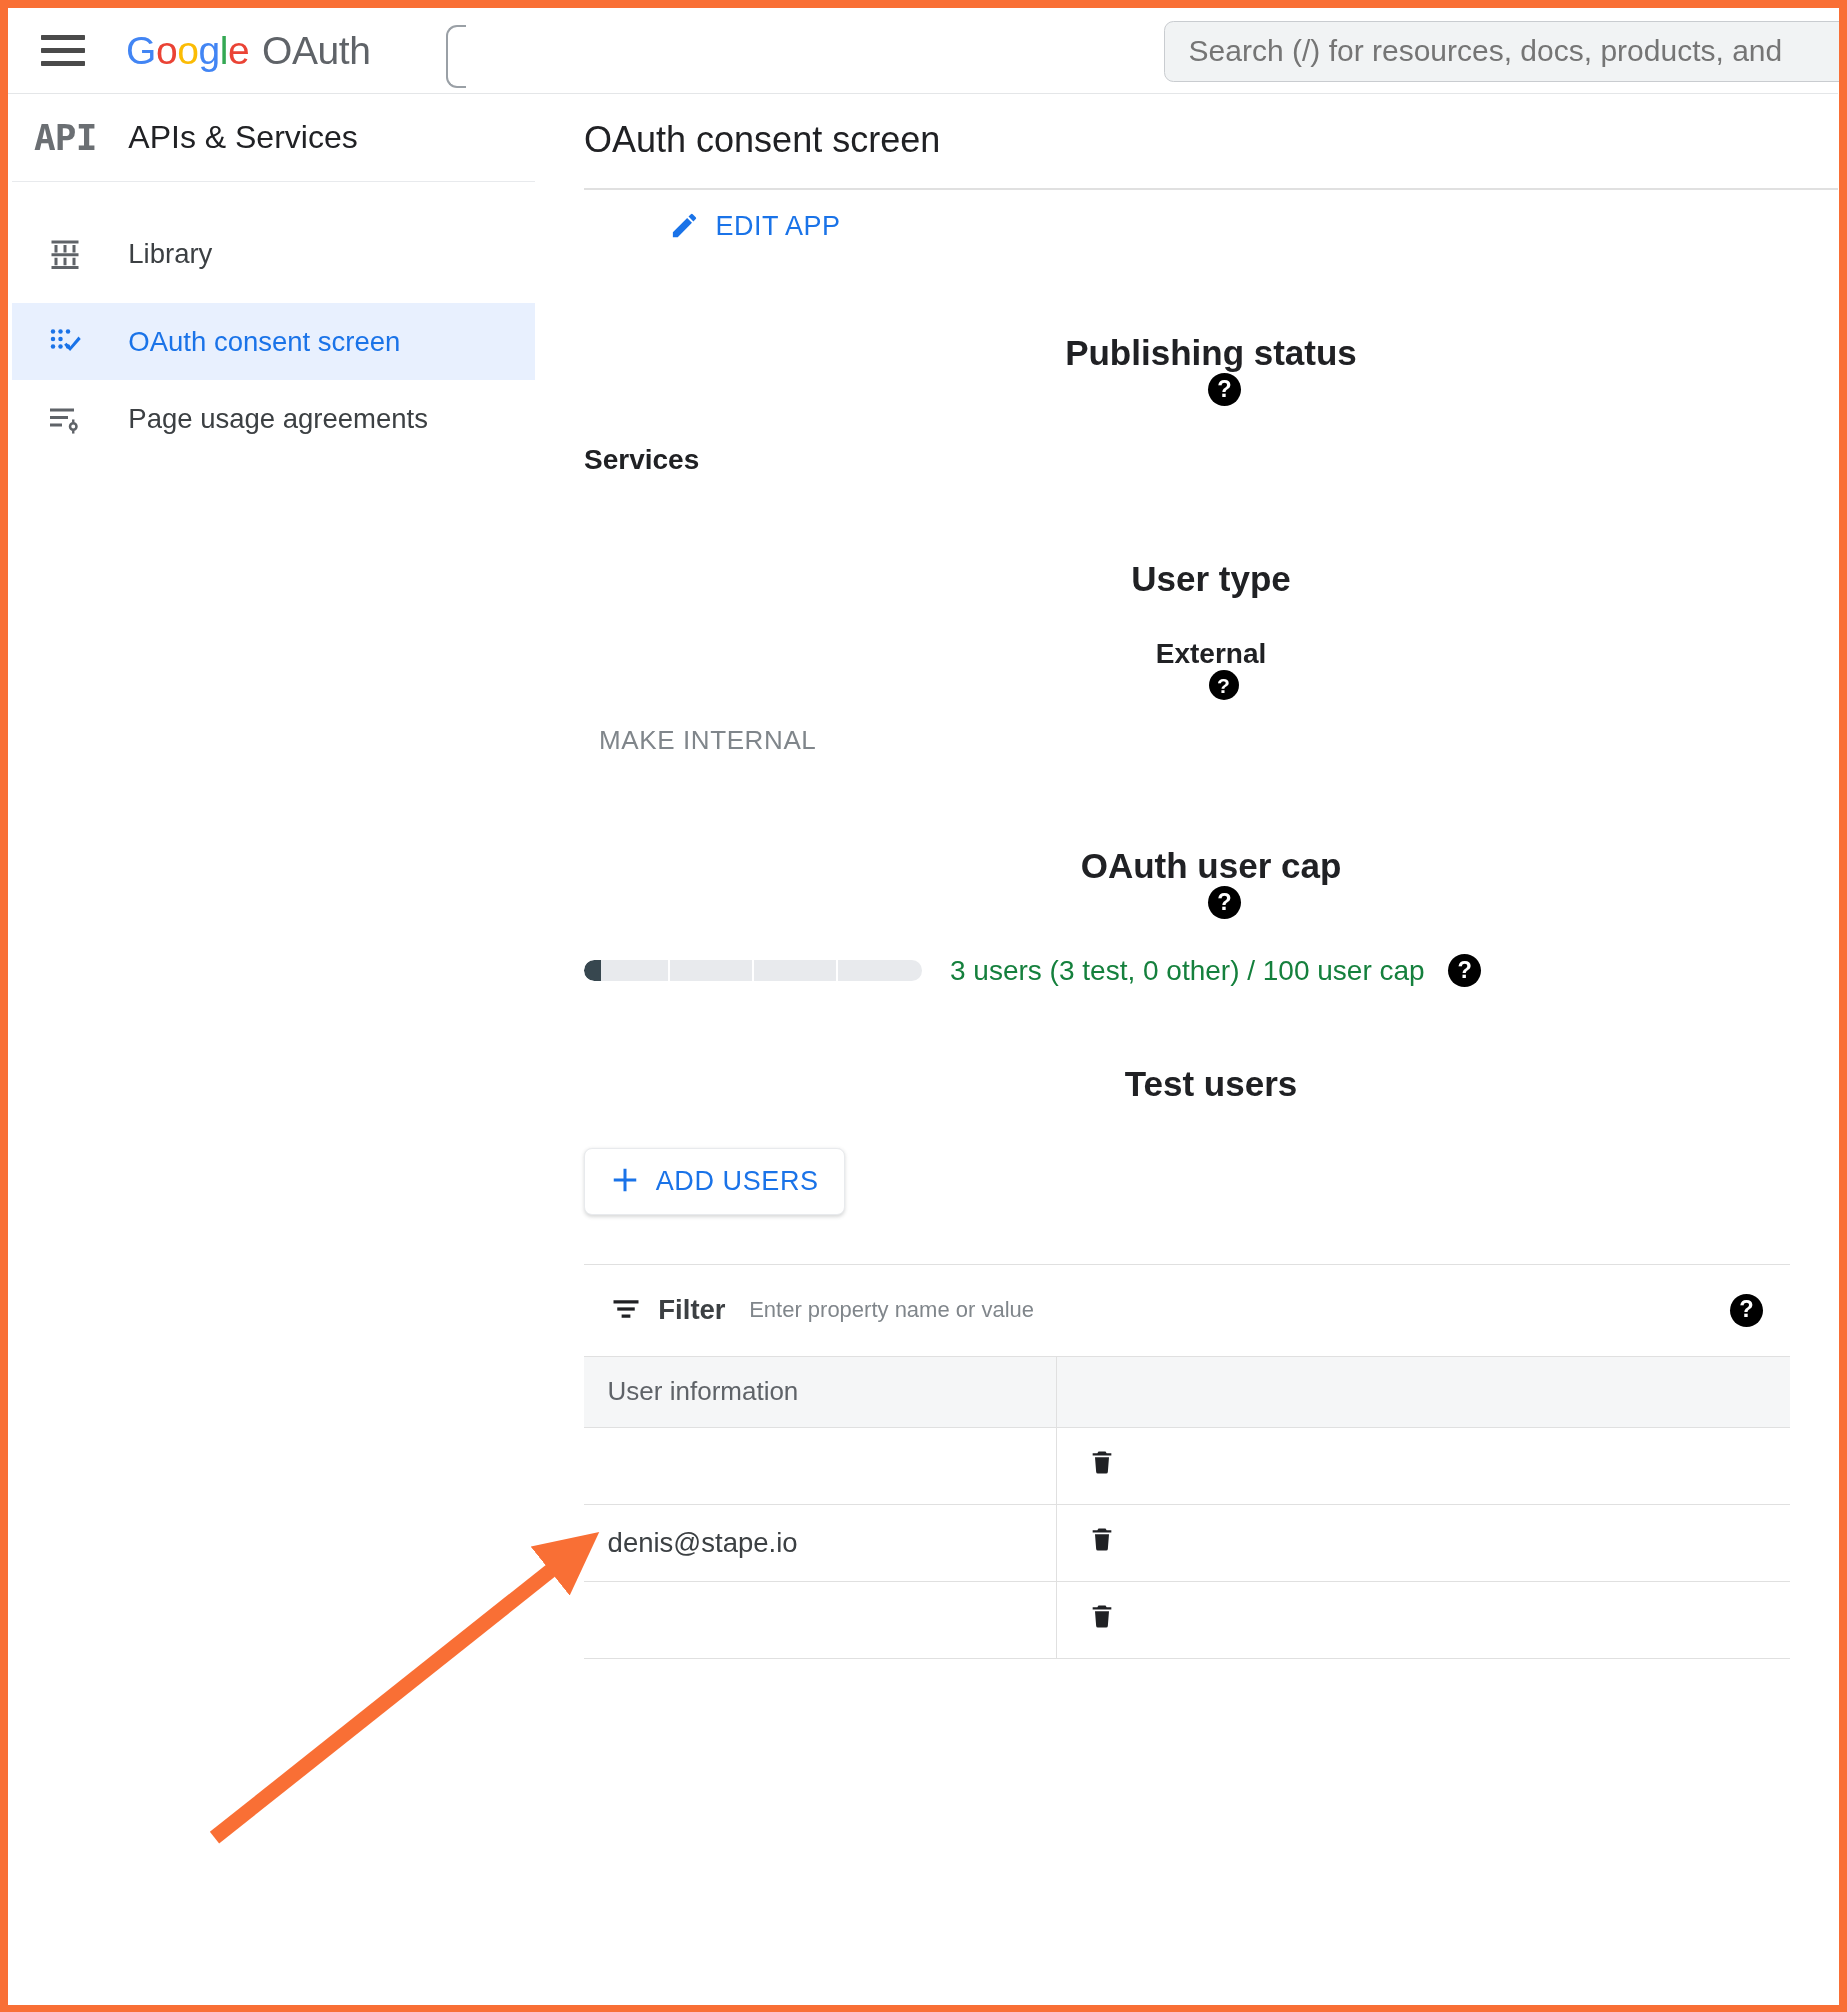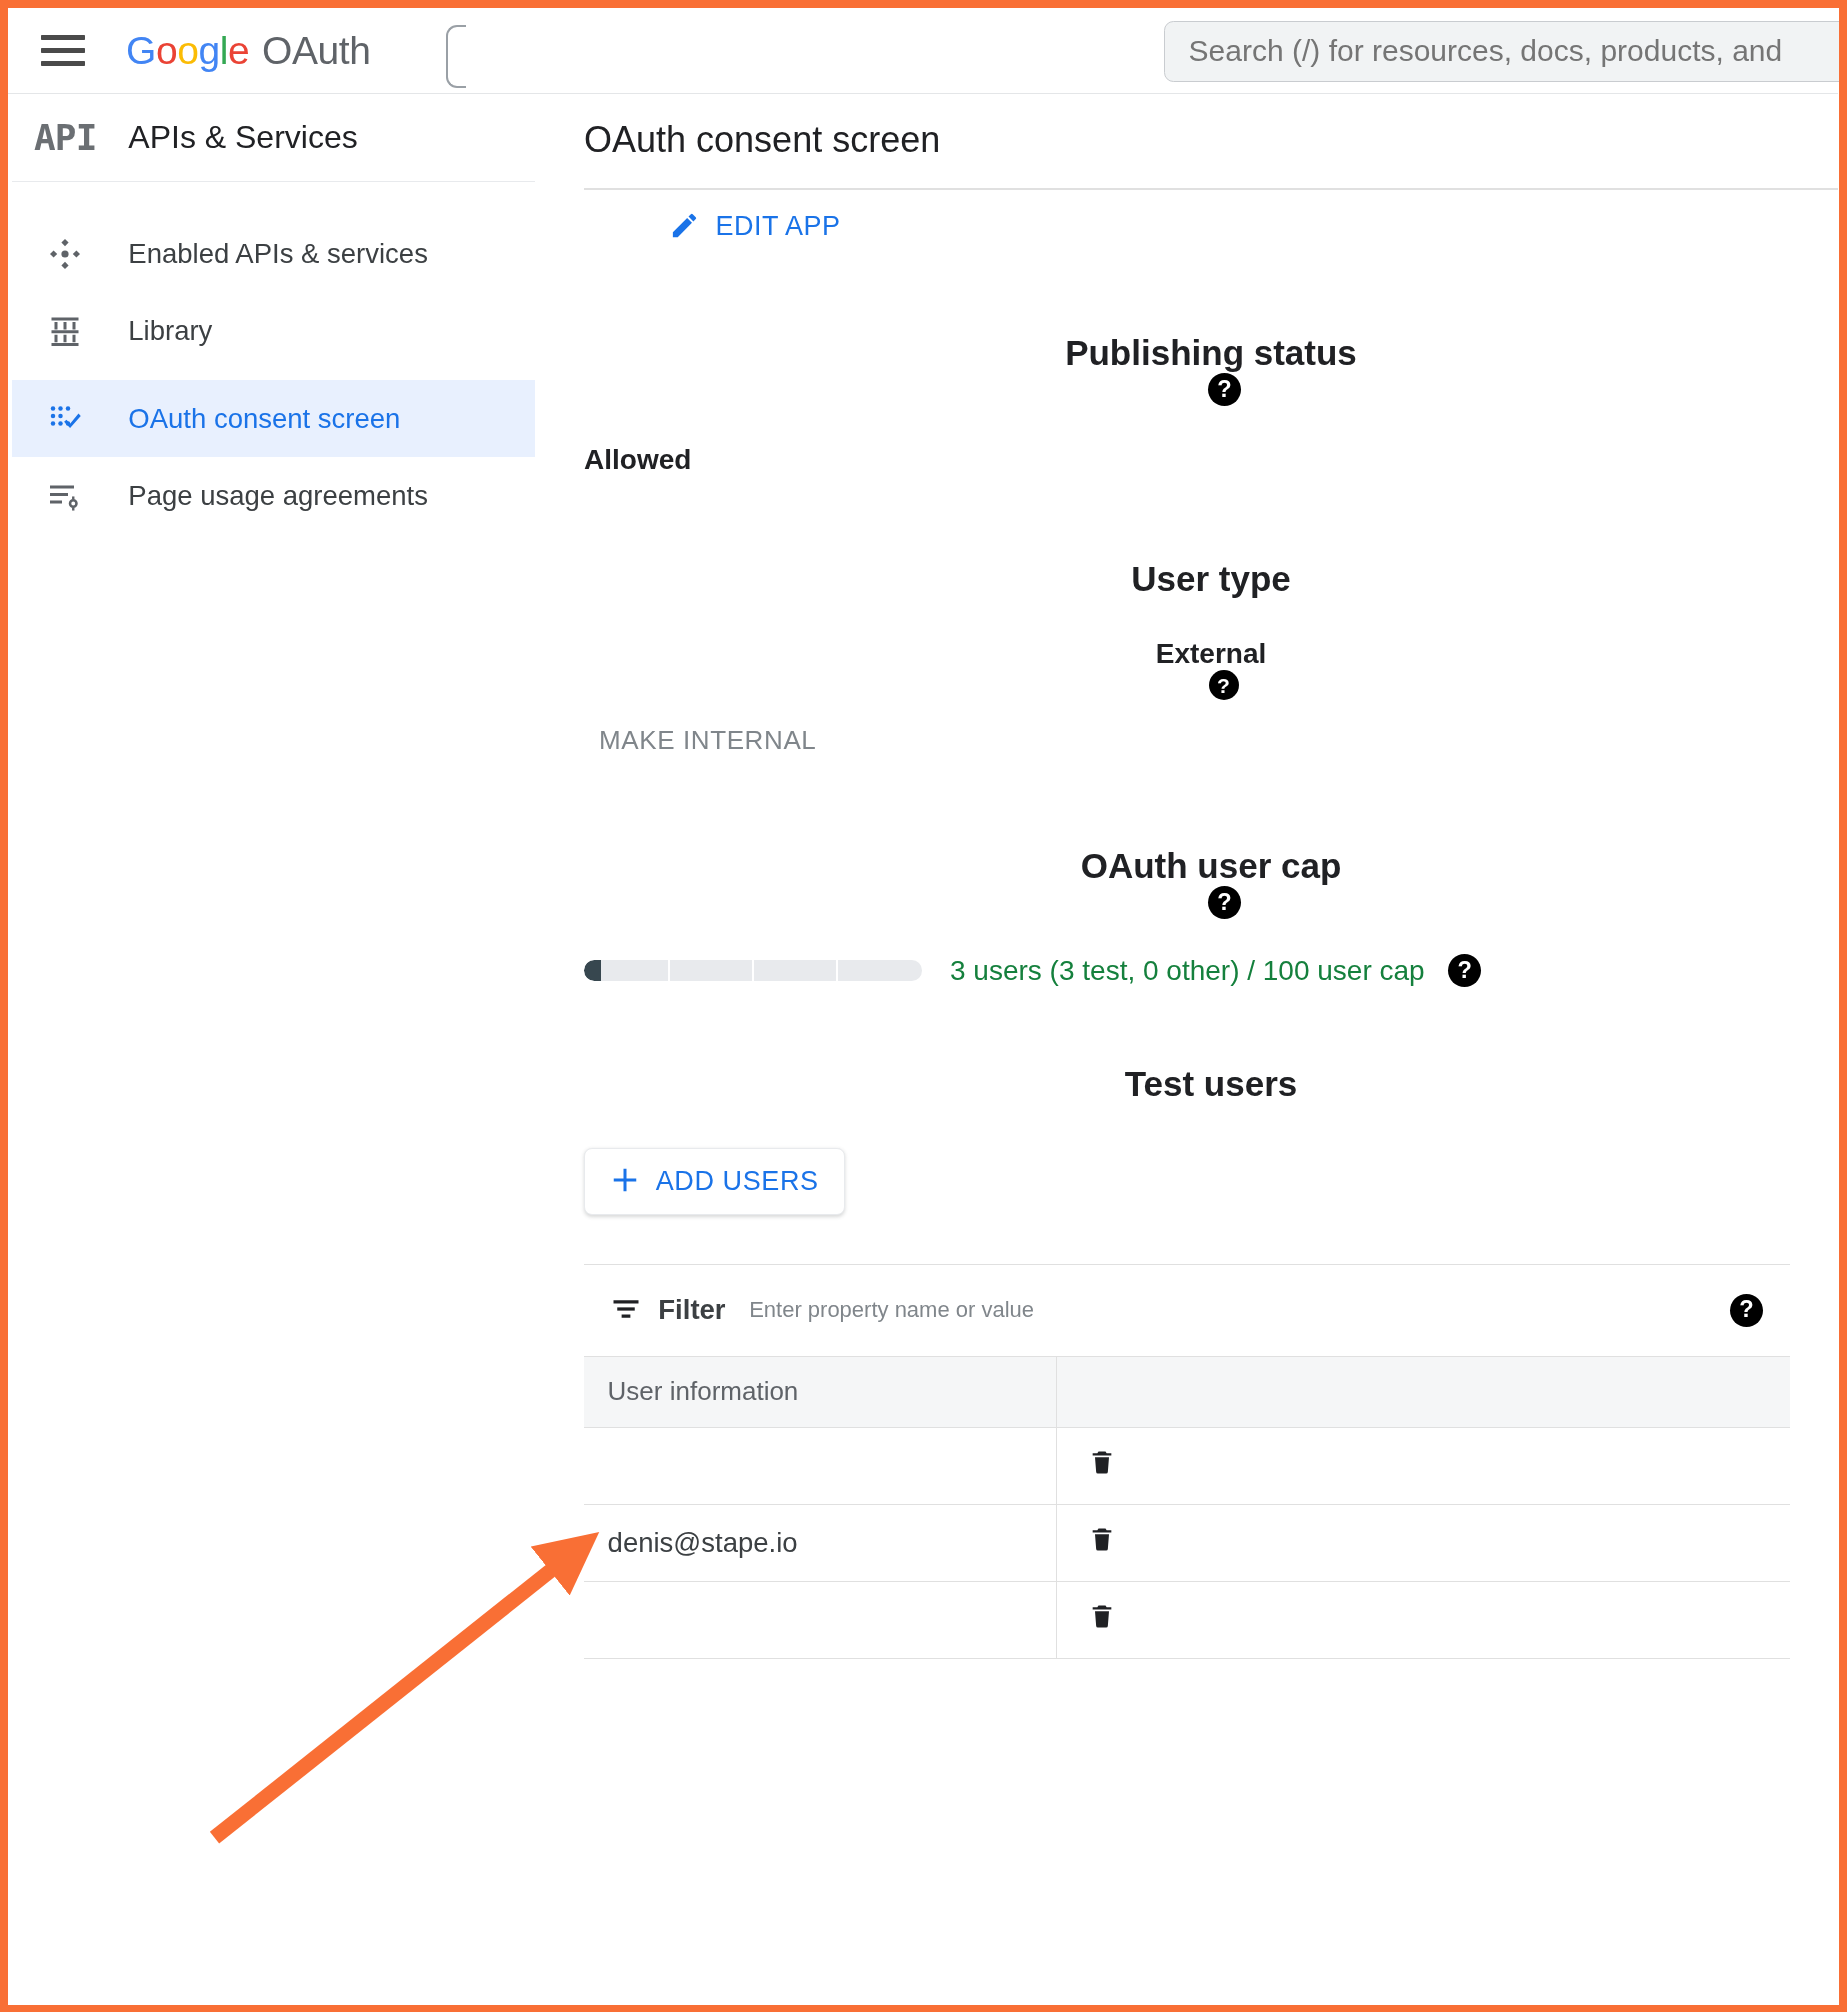--- a/index.html
+++ b/index.html
@@ -435,28 +435,20 @@
 
   <div id="sidebar">
 
     <div id="sidebar-header">
       <div id="api-logo">API</div>
       <div id="sidebar-title">APIs &amp; Services</div>
     </div>
 
     <div id="nav-spacer-1"></div>
 
-    <div class="nav-item">
-      <div class="nav-icon">
-        <svg width="36" height="36" viewBox="0 0 24 24" fill="currentColor">
-          <path d="M12 2l2.4 2.4L12 6.8 9.6 4.4 12 2zm7.6 7.6L22 12l-2.4 2.4L17.2 12l2.4-2.4zM4.4 9.6L6.8 12l-2.4 2.4L2 12l2.4-2.4zM12 17.2l2.4 2.4L12 22l-2.4-2.4 2.4-2.4zm0-7.6a2.4 2.4 0 100 4.8 2.4 2.4 0 000-4.8z"></path>
-        </svg>
-      </div>
-      <div class="nav-label">Enabled APIs &amp; services</div>
-    </div>
 
     <div class="nav-item">
       <div class="nav-icon">
         <svg width="36" height="36" viewBox="0 0 24 24" fill="currentColor">
           <rect x="3" y="3" width="18" height="2"></rect>
           <rect x="5" y="6" width="2" height="5"></rect>
           <rect x="11" y="6" width="2" height="5"></rect>
           <rect x="17" y="6" width="2" height="5"></rect>
           <rect x="3" y="11.5" width="18" height="2"></rect>
           <rect x="5" y="14.5" width="2" height="5"></rect>
@@ -516,21 +508,21 @@
       </span>
       <span id="edit-app-label">EDIT APP</span>
     </div>
 
     
     <div class="section-head" style="margin-top:86px;">
       <span class="section-title">Publishing status</span>
       <span class="help-icon" style="margin-left:27px;">?</span>
     </div>
 
-    <div class="value-text" style="margin-top:38px;">Allowed</div>
+    <div class="value-text" style="margin-top:38px;">Services</div>
 
 
     
     <div class="section-head" style="margin-top:83px;">
       <span class="section-title">User type</span>
     </div>
 
     <div class="section-head" style="margin-top:39px;">
       <span class="value-text" style="margin-left:0;">External</span>
       <span class="help-icon small" style="margin-left:25px;">?</span>

